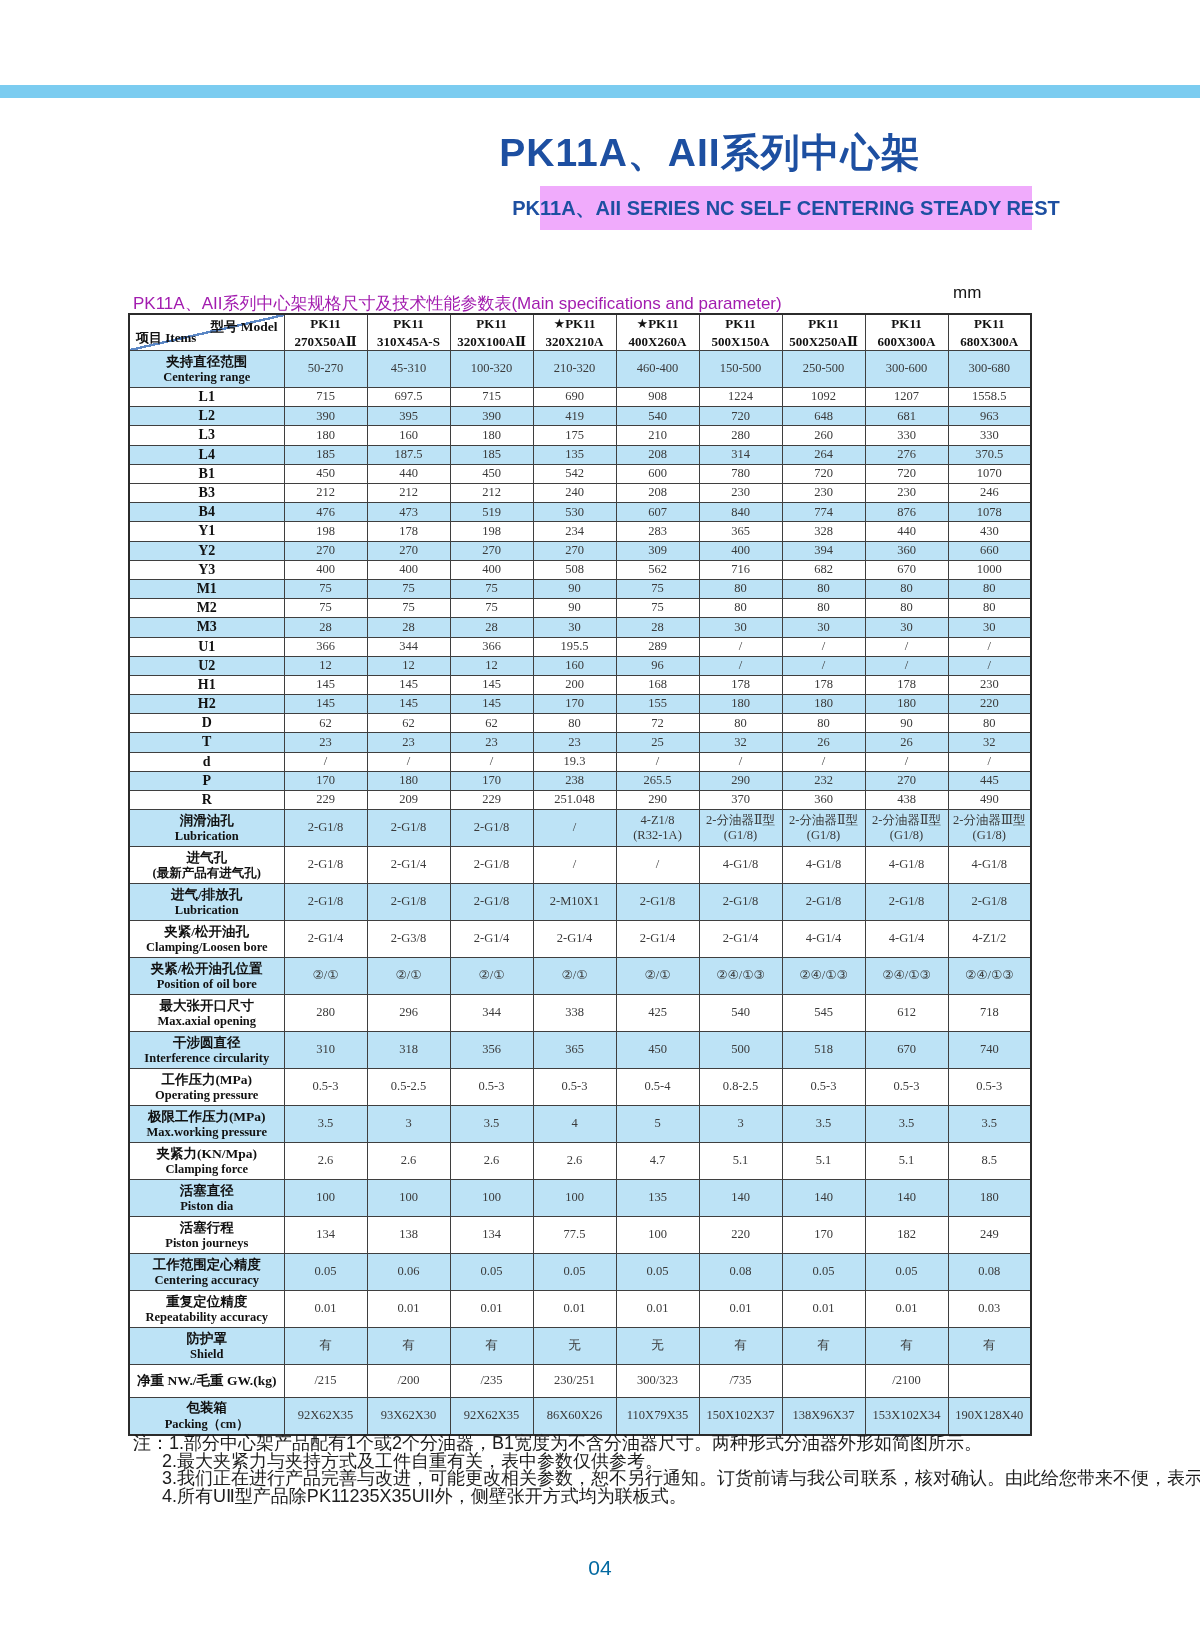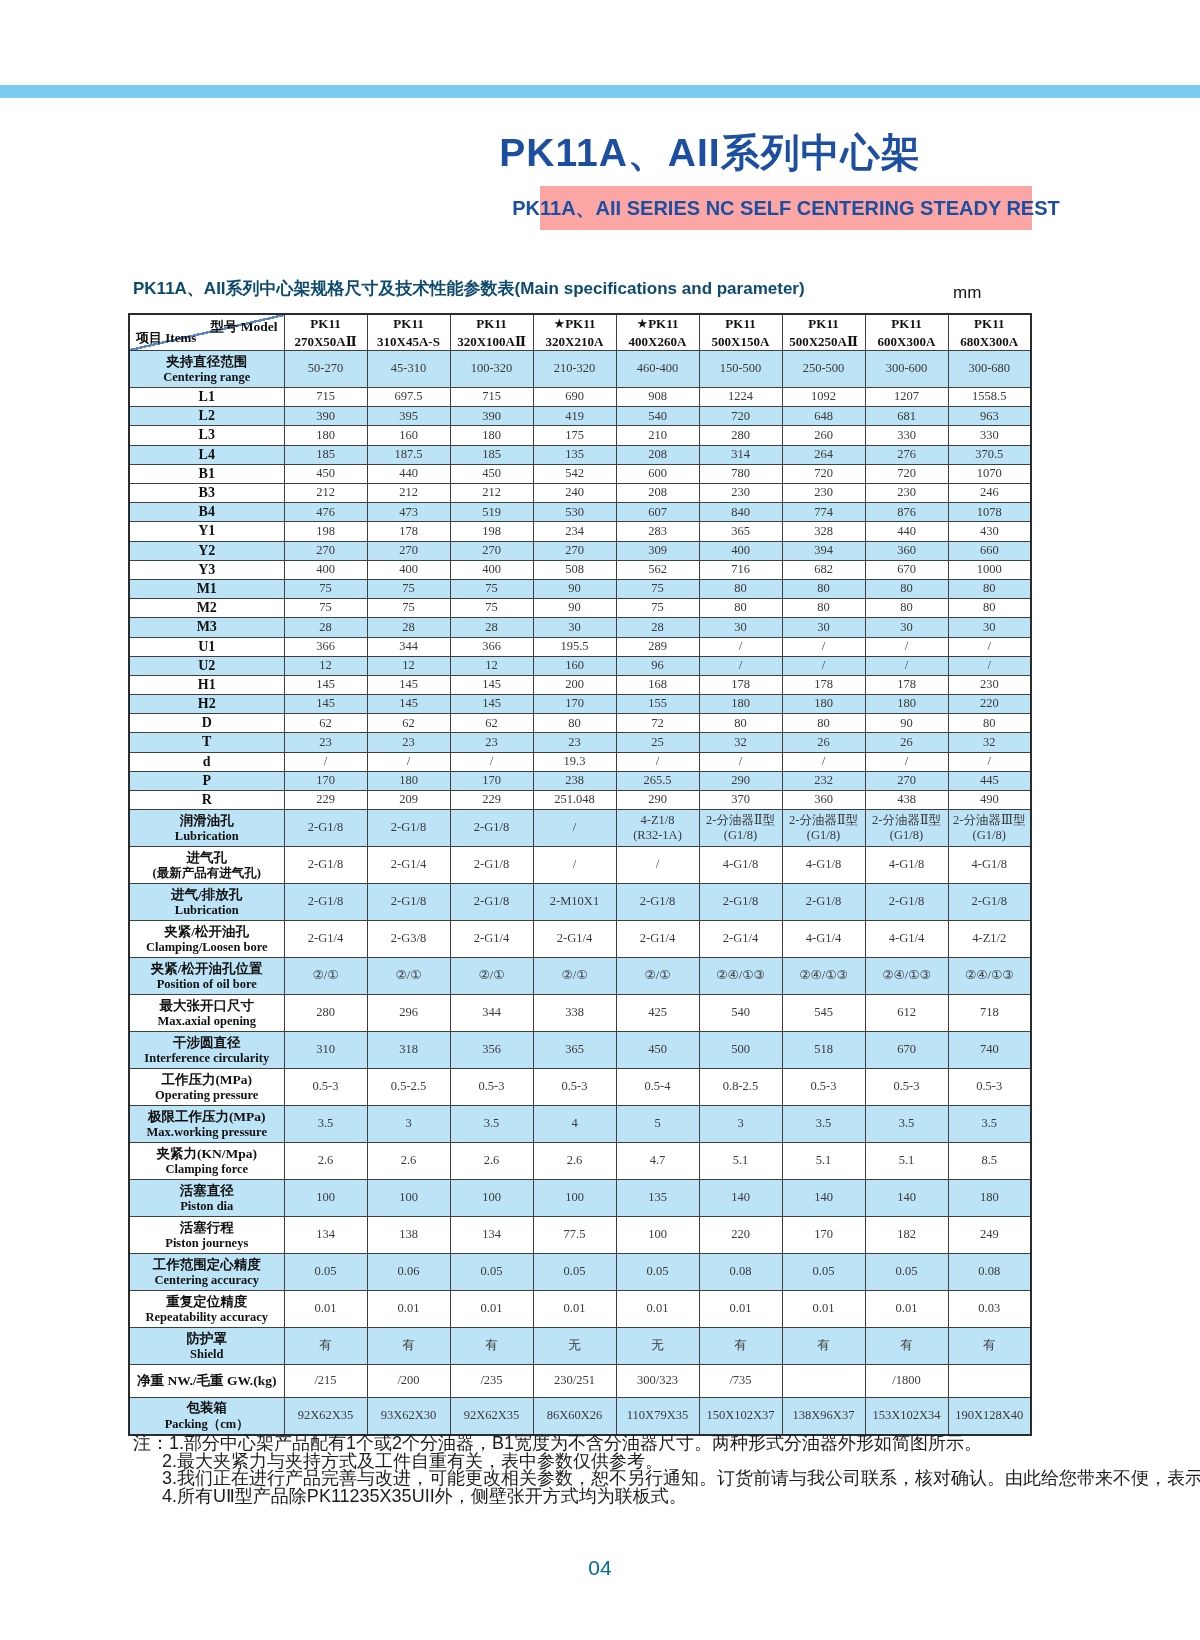--- a/index.html
+++ b/index.html
@@ -6,25 +6,25 @@
   body{
     width:1200px;height:1640px;position:relative;background:#ffffff;
     font-family:"Liberation Sans", sans-serif;overflow:hidden;
   }
   .topbar{position:absolute;left:0;top:85px;width:1200px;height:13px;background:#7bccf0;}
   .main-title{
     position:absolute;left:205px;top:126px;width:1010px;text-align:center;
     font-size:39px;font-weight:bold;color:#1d4fa1;letter-spacing:1px;
   }
   .banner{
-    position:absolute;left:540px;top:186px;width:492px;height:44px;background:#fca5a5;
+    position:absolute;left:540px;top:186px;width:492px;height:44px;background:#f0abfc;
     color:#1d4fa1;font-size:20px;font-weight:bold;display:flex;align-items:center;justify-content:center;
     white-space:nowrap;
   }
-  .caption{position:absolute;left:133px;top:277px;font-size:17px;color:#0c4a6e;font-weight:bold;}
+  .caption{position:absolute;left:133px;top:292px;font-size:17px;color:#a21caf;}
   .unit{position:absolute;left:953px;top:283px;font-size:17px;color:#141414;}
 
   table.spec{
     position:absolute;left:128px;top:313px;width:902px;
     border-collapse:collapse;table-layout:fixed;
     font-family:"Liberation Serif","DejaVu Serif","DejaVu Sans",serif;
   }
   table.spec th, table.spec td{
     border:1px solid #3f3f3f;padding:0 1px;text-align:center;vertical-align:middle;
     overflow:hidden;
@@ -671,21 +671,21 @@
         <th class="rowlabel">
           <div class="cn">净重 NW./毛重 GW.(kg)</div>
         </th>
         <td class="val">/215</td>
         <td class="val">/200</td>
         <td class="val">/235</td>
         <td class="val">230/251</td>
         <td class="val">300/323</td>
         <td class="val">/735</td>
         <td class="val"></td>
-        <td class="val">/1800</td>
+        <td class="val">/2100</td>
         <td class="val"></td>
       </tr>
       <tr class="shaded sz-d">
         <th class="rowlabel">
           <div class="cn">包装箱</div>
           <div class="en">Packing（cm）</div>
         </th>
         <td class="val">92X62X35</td>
         <td class="val">93X62X30</td>
         <td class="val">92X62X35</td>

